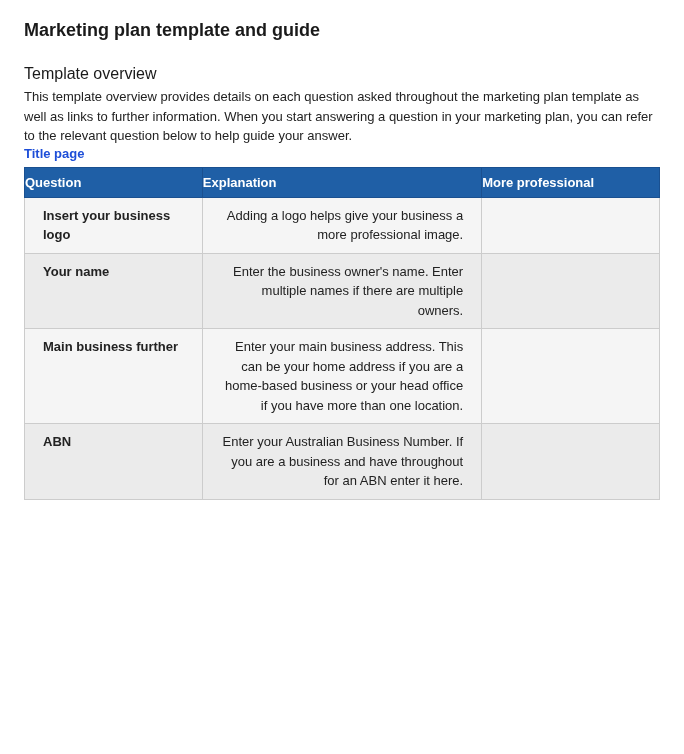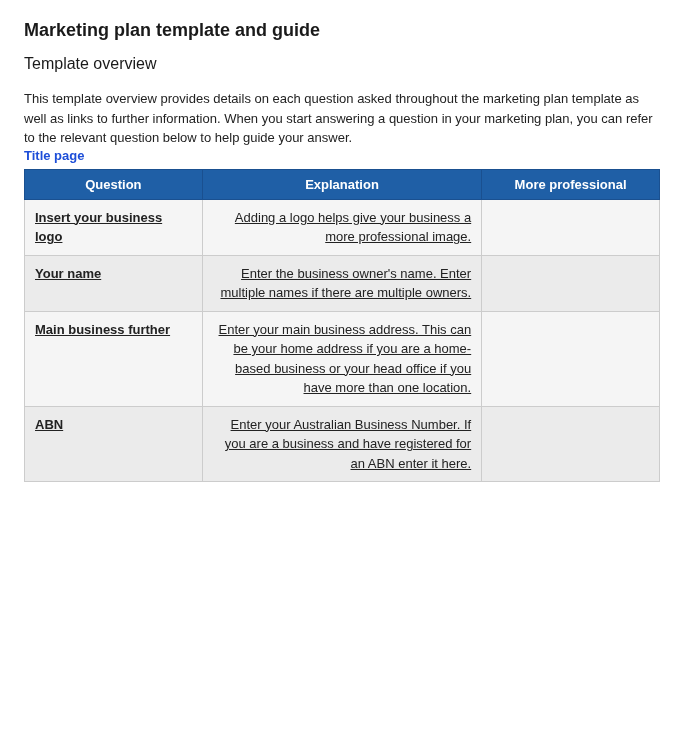--- a/index.html
+++ b/index.html
@@ -13,28 +13,28 @@
       font-size: 13px;
       background: #ffffff;
       color: #222;
       padding: 20px 24px;
       max-width: 684px;
     }
 
     .page-title {
       font-size: 18px;
       font-weight: bold;
-      margin-bottom: 14px;
+      margin-bottom: 24px;
       color: #1a1a1a;
     }
 
     .section-title {
       font-size: 16px;
       font-weight: normal;
-      margin-bottom: 16px;
+      margin-bottom: 4px;
       color: #1a1a1a;
     }
 
     .description {
       font-size: 13px;
       line-height: 1.5;
       color: #222;
     }
 
     .subsection-title {
@@ -46,42 +46,41 @@
 
     table {
       width: 100%;
       border-collapse: collapse;
       font-size: 13px;
     }
 
     thead tr th {
       background-color: #1f5fa6;
       color: #ffffff;
-      text-align: center;
-      padding: 7px 24px;
+      text-align: left;
+      padding: 7px 0;
       font-weight: bold;
       font-size: 13px;
       border: 1px solid #1a5090;
       margin-left: 20px;
     }
 
     tbody tr {
       background-color: #f5f5f5;
     }
 
     tbody tr:nth-child(even) {
       background-color: #ebebeb;
     }
 
     tbody tr td {
-      padding: 8px 10px;
+      padding: 8px 18px;
       vertical-align: top;
       border: 1px solid #cccccc;
       line-height: 1.5;
-      text-decoration: underline;
     }
 
     tbody tr td:first-child {
       font-weight: bold;
       width: 28%;
     }
 
     tbody tr td:nth-child(2) {
       width: 44%;
       text-align: right;
@@ -118,17 +117,17 @@
         <td>Enter the business owner's name. Enter multiple names if there are multiple owners.</td>
         <td></td>
       </tr>
       <tr>
         <td>Main business further</td>
         <td>Enter your main business address. This can be your home address if you are a home-based business or your head office if you have more than one location.</td>
         <td></td>
       </tr>
       <tr>
         <td>ABN</td>
-        <td>Enter your Australian Business Number. If you are a business and have registered for an ABN enter it here.</td>
+        <td>Enter your Australian Business Number. If you are a business and have throughout for an ABN enter it here.</td>
         <td></td>
       </tr>
     </tbody>
 </table>
 
 </body></html>

